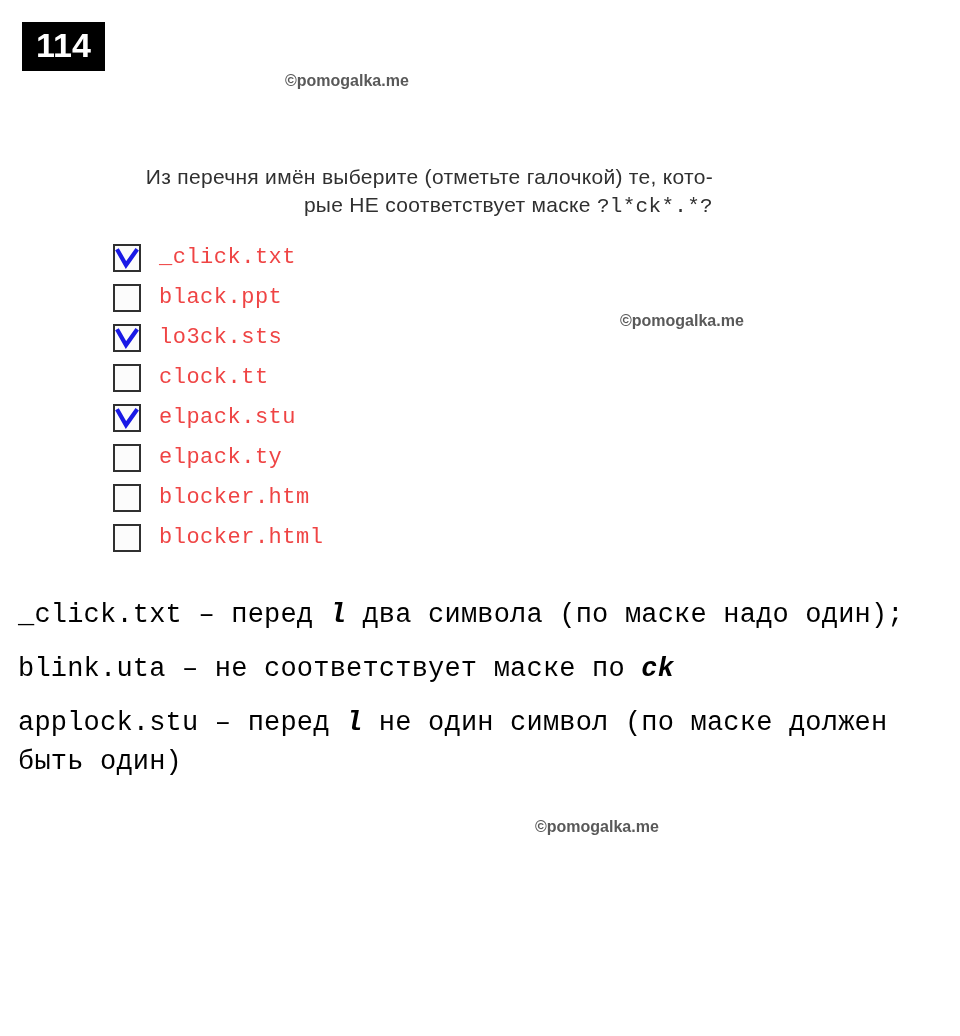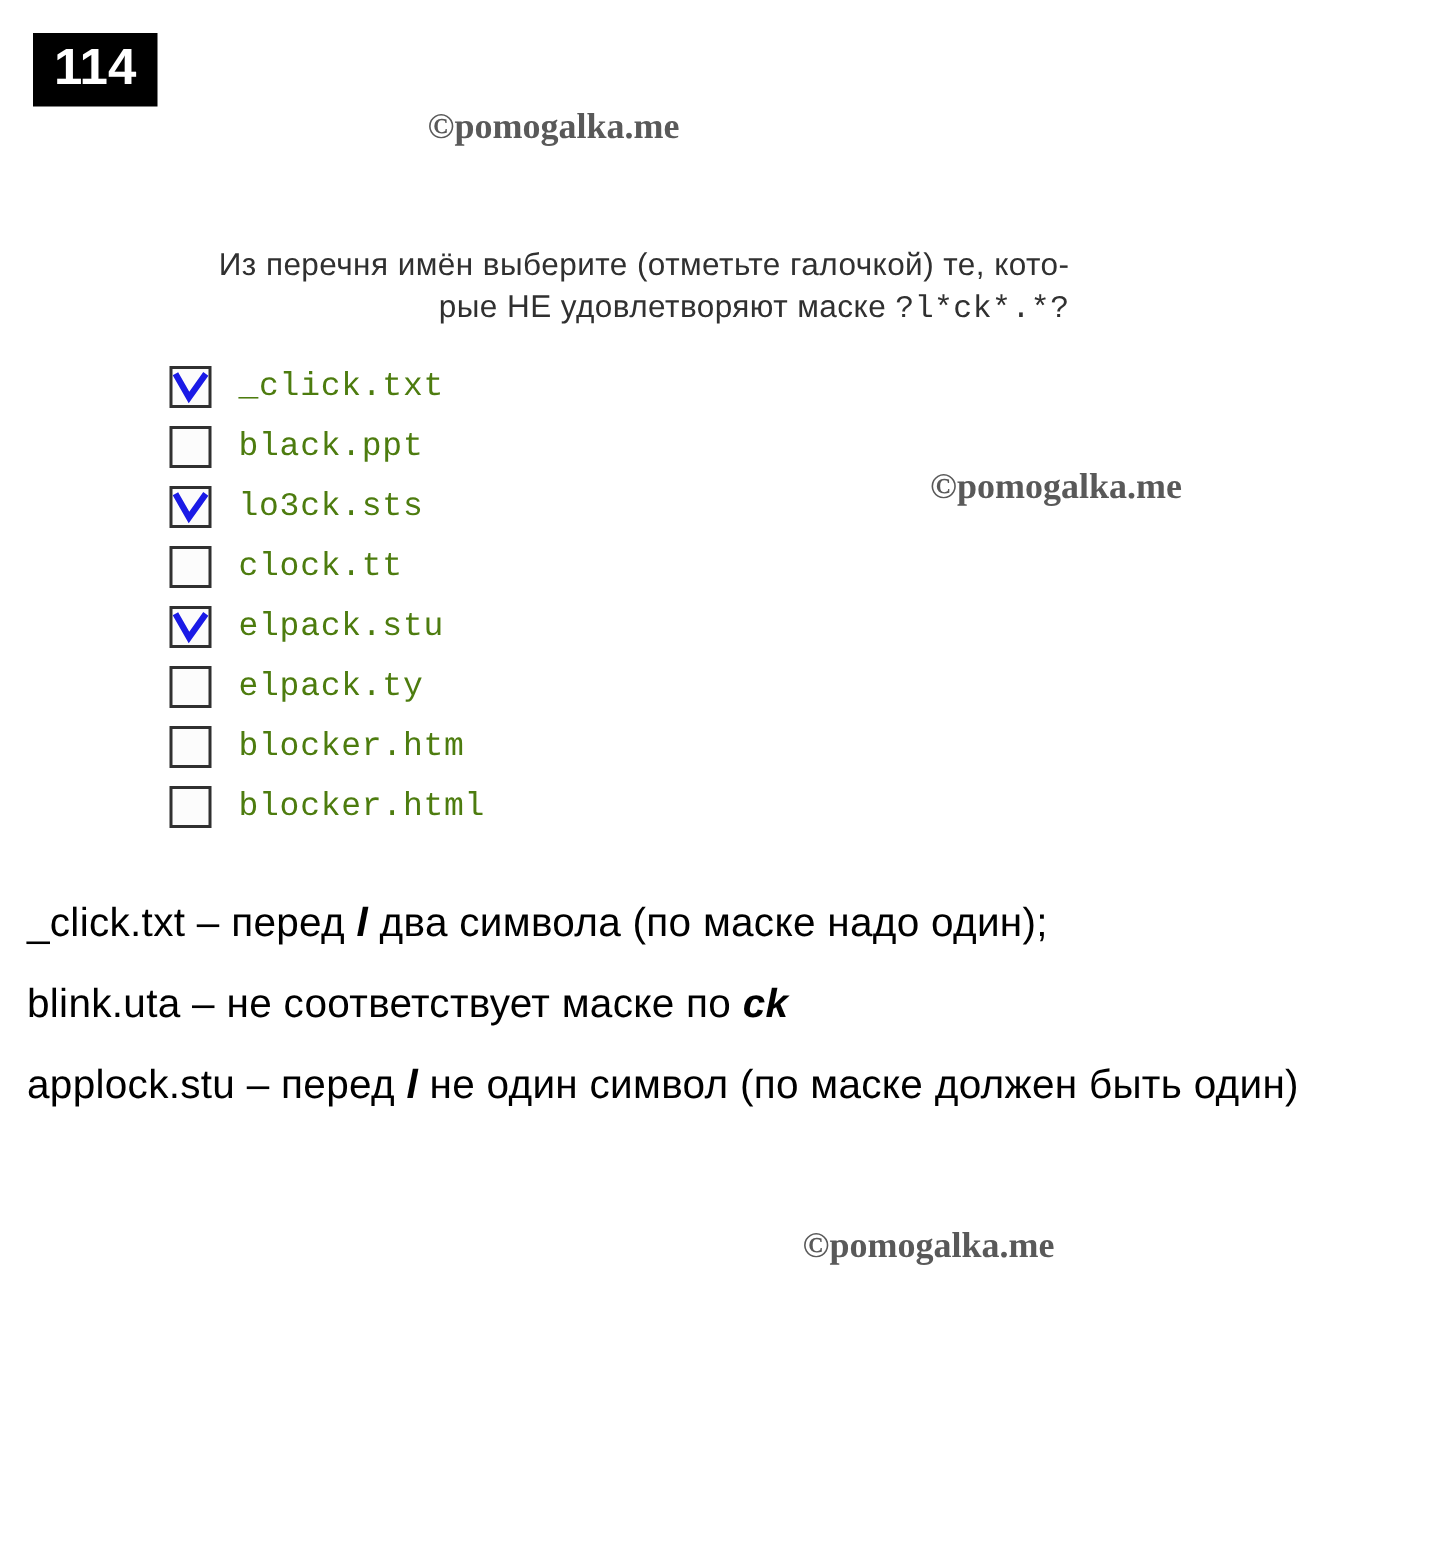--- a/index.html
+++ b/index.html
@@ -25,22 +25,22 @@
     font-weight: bold;
     font-size: 34px;
     padding: 4px 14px 6px 14px;
     font-family: Arial, Helvetica, sans-serif;
     margin-left: 4px;
   }
   .watermark {
     position: absolute;
     color: #595959;
     font-weight: 600;
-    font-family: Liberation Serif, serif;
-    font-size: 24px;
+    font-family: Liberation Sans, sans-serif;
+    font-size: 16px;
     user-select: none;
   }
   .wm1 { top: 60px; left: 285px; }
   .wm2 { top: 300px; left: 620px; }
   .wm3 { top: 806px; left: 535px; }
   .question-block {
     margin: 92px 0 0 95px;
     width: 600px;
     text-align: right;
   }
@@ -80,26 +80,26 @@
   }
   .checkmark path {
     stroke: #1a1ae6;
     stroke-width: 4.2;
     stroke-linecap: square;
     fill: none;
   }
   .option-label {
     font-family: "Courier New", monospace;
     font-size: 22px;
-    color: #4d7c0f;
+    color: #ef4444;
     letter-spacing: 0.5px;
   }
   .explanations {
     margin-top: 44px;
-    font-family: Liberation Sans, sans-serif;
+    font-family: Liberation Mono, monospace;
     font-size: 27px;
     line-height: 1.42;
     letter-spacing: 0.2px;
   }
   .explanations p {
     margin: 0 0 16px 0;
   }
   .em-bold-italic {
     font-weight: bold;
     font-style: italic;
@@ -112,21 +112,21 @@
 
   <div class="task-number">114</div>
 
   <div class="watermark wm1">©pomogalka.me</div>
   <div class="watermark wm2">©pomogalka.me</div>
   <div class="watermark wm3">©pomogalka.me</div>
 
   <div class="question-block">
     <div class="question-text">
       <span>Из перечня имён выберите (отметьте галочкой) те, кото-</span><br>
-      <span>рые НЕ удовлетворяют маске </span><span class="mask-code">?l*ck*.*?</span>
+      <span>рые НЕ соответствует маске </span><span class="mask-code">?l*ck*.*?</span>
     </div>
 
     <div class="options" id="options-container">
         <div class="option-row">
           <span class="checkbox">
             <svg class="checkmark" viewBox="0 0 24 24">
               <path d="M3 5 L11 19 L21 5"></path>
             </svg>
           </span>
           <span class="option-label">_click.txt</span>

